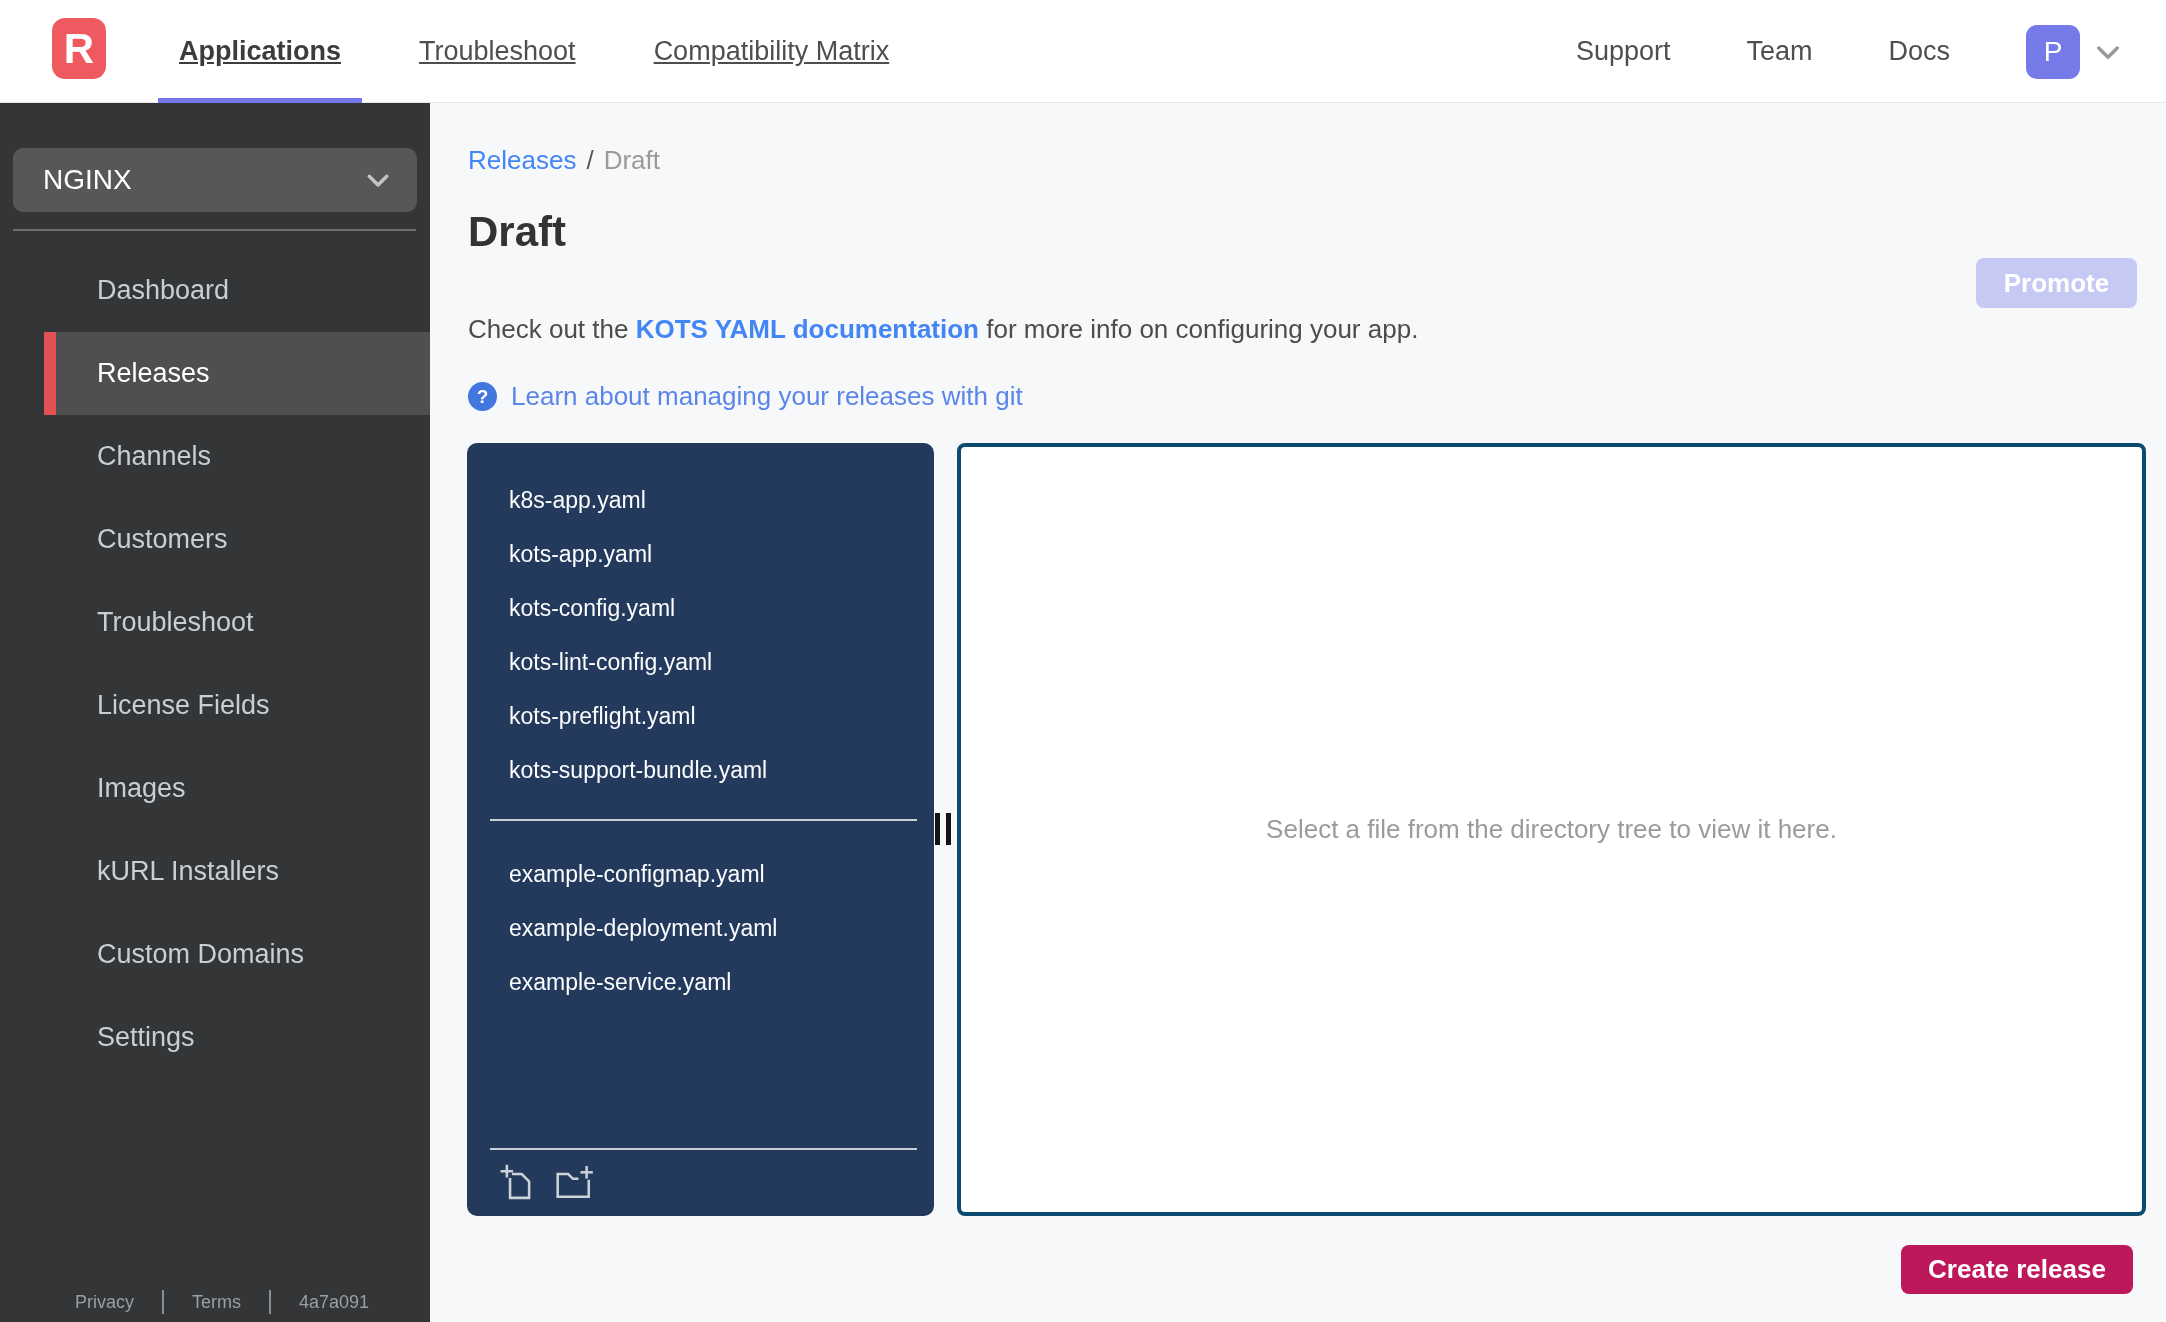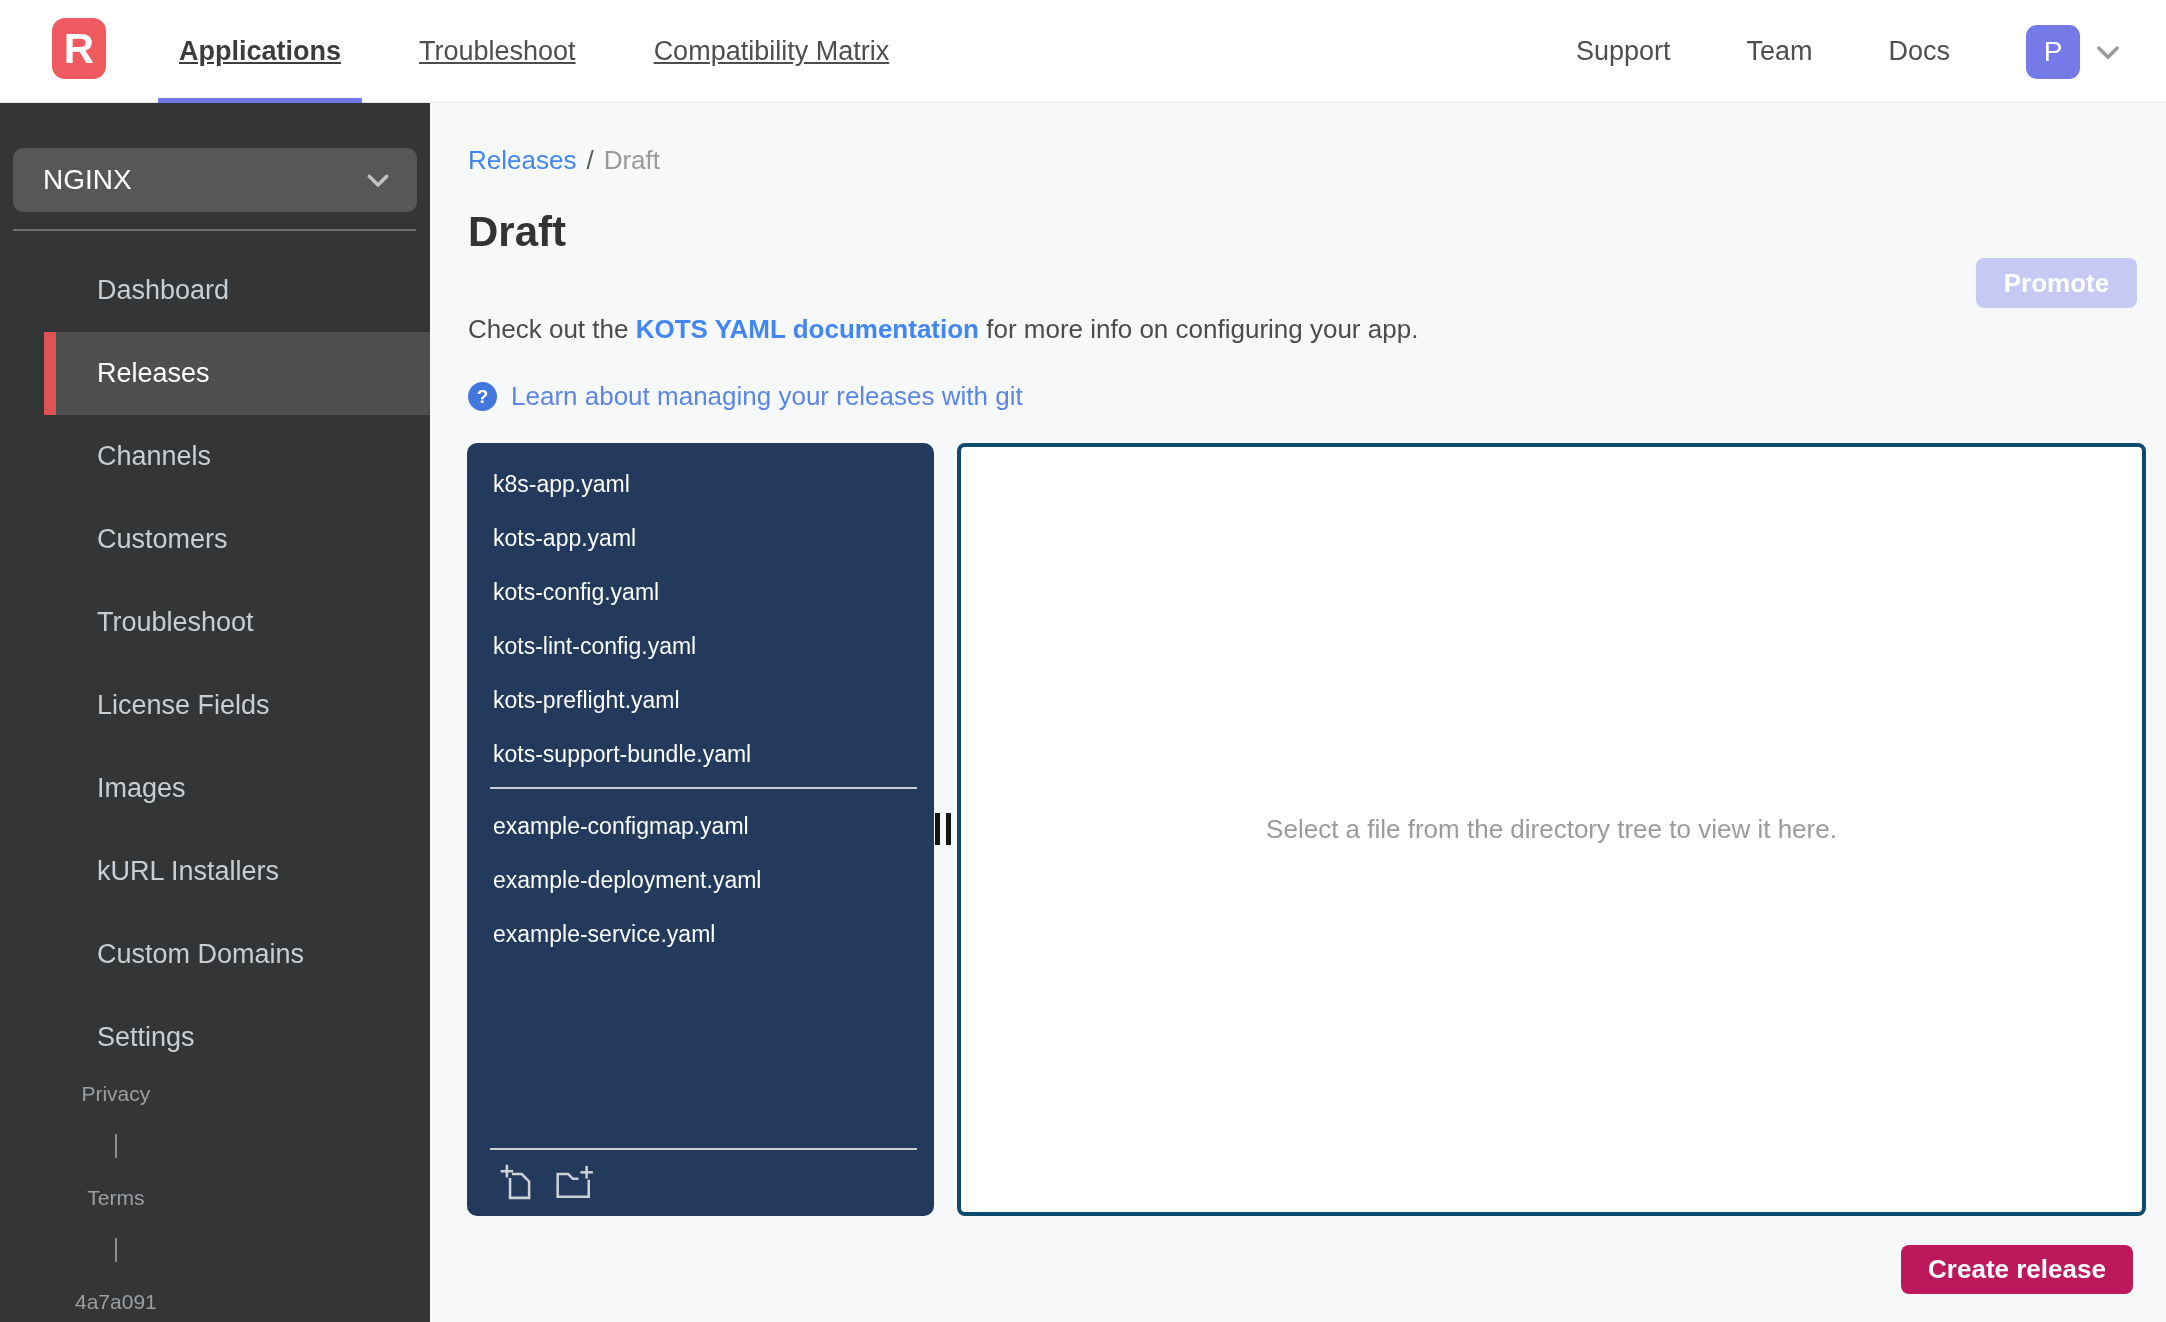--- a/index.html
+++ b/index.html
@@ -62,21 +62,21 @@
   }
   .side-nav{position:absolute;left:0;right:0;top:146px;}
   .side-item{
     position:relative;height:83px;display:flex;align-items:center;
     padding-left:53px;font-size:27px;color:#c9ced2;cursor:pointer;white-space:nowrap;margin-left:44px;
   }
   .side-item.active{background:#4f4f4f;color:#ffffff;}
   .active-bar{position:absolute;left:0;top:0;bottom:0;width:12px;background:#e05254;}
   .sidebar-footer{
     position:absolute;left:75px;bottom:8px;display:flex;align-items:center;gap:28px;
-    font-size:21px;color:#9c9fa1;flex-direction:column;
+    font-size:18px;color:#9c9fa1;
   }
   .footer-link{cursor:pointer;}
   .footer-sep{width:2px;height:24px;background:#8b8e90;}
   
   .content{position:absolute;left:430px;top:103px;width:1736px;height:1219px;background:#f7f8fa;}
   .breadcrumb{position:absolute;left:38px;top:42px;font-size:26px;display:flex;gap:10px;align-items:baseline;}
   .breadcrumb .parent{color:#4285f4;cursor:pointer;font-weight:500;}
   .breadcrumb .sep{color:#5a5a5a;}
   .breadcrumb .current{color:#9a9a9a;}
   .page-title{
@@ -96,21 +96,21 @@
     display:flex;align-items:center;justify-content:center;
     font-size:19px;font-weight:bold;flex:0 0 auto;
   }
   .help-link{font-size:26px;color:#5b86e8;cursor:pointer;white-space:nowrap;}
   
   .file-tree{
     position:absolute;left:37px;top:340px;width:467px;height:773px;
     background:#243a5c;border-radius:10px;
     display:flex;flex-direction:column;overflow:hidden;
   }
-  .file-group{list-style:none;margin:0;padding:14px 0 0 0;}
+  .file-group{list-style:none;margin:16px;padding:14px 0 0 0;}
   .file-group.second{padding-top:6px;}
   .file-item{
     height:54px;line-height:54px;padding-left:26px;
     font-size:23px;color:#fbfdfe;cursor:pointer;white-space:nowrap;
   }
   .tree-divider{height:2px;background:#c9cfd6;margin:6px 17px 4px 23px;flex:0 0 auto;}
   .tree-spacer{flex:1 1 auto;}
   .tree-actions{
     flex:0 0 auto;display:flex;align-items:center;gap:18px;
     padding:10px 0 16px 33px;color:#ccd2d8;

